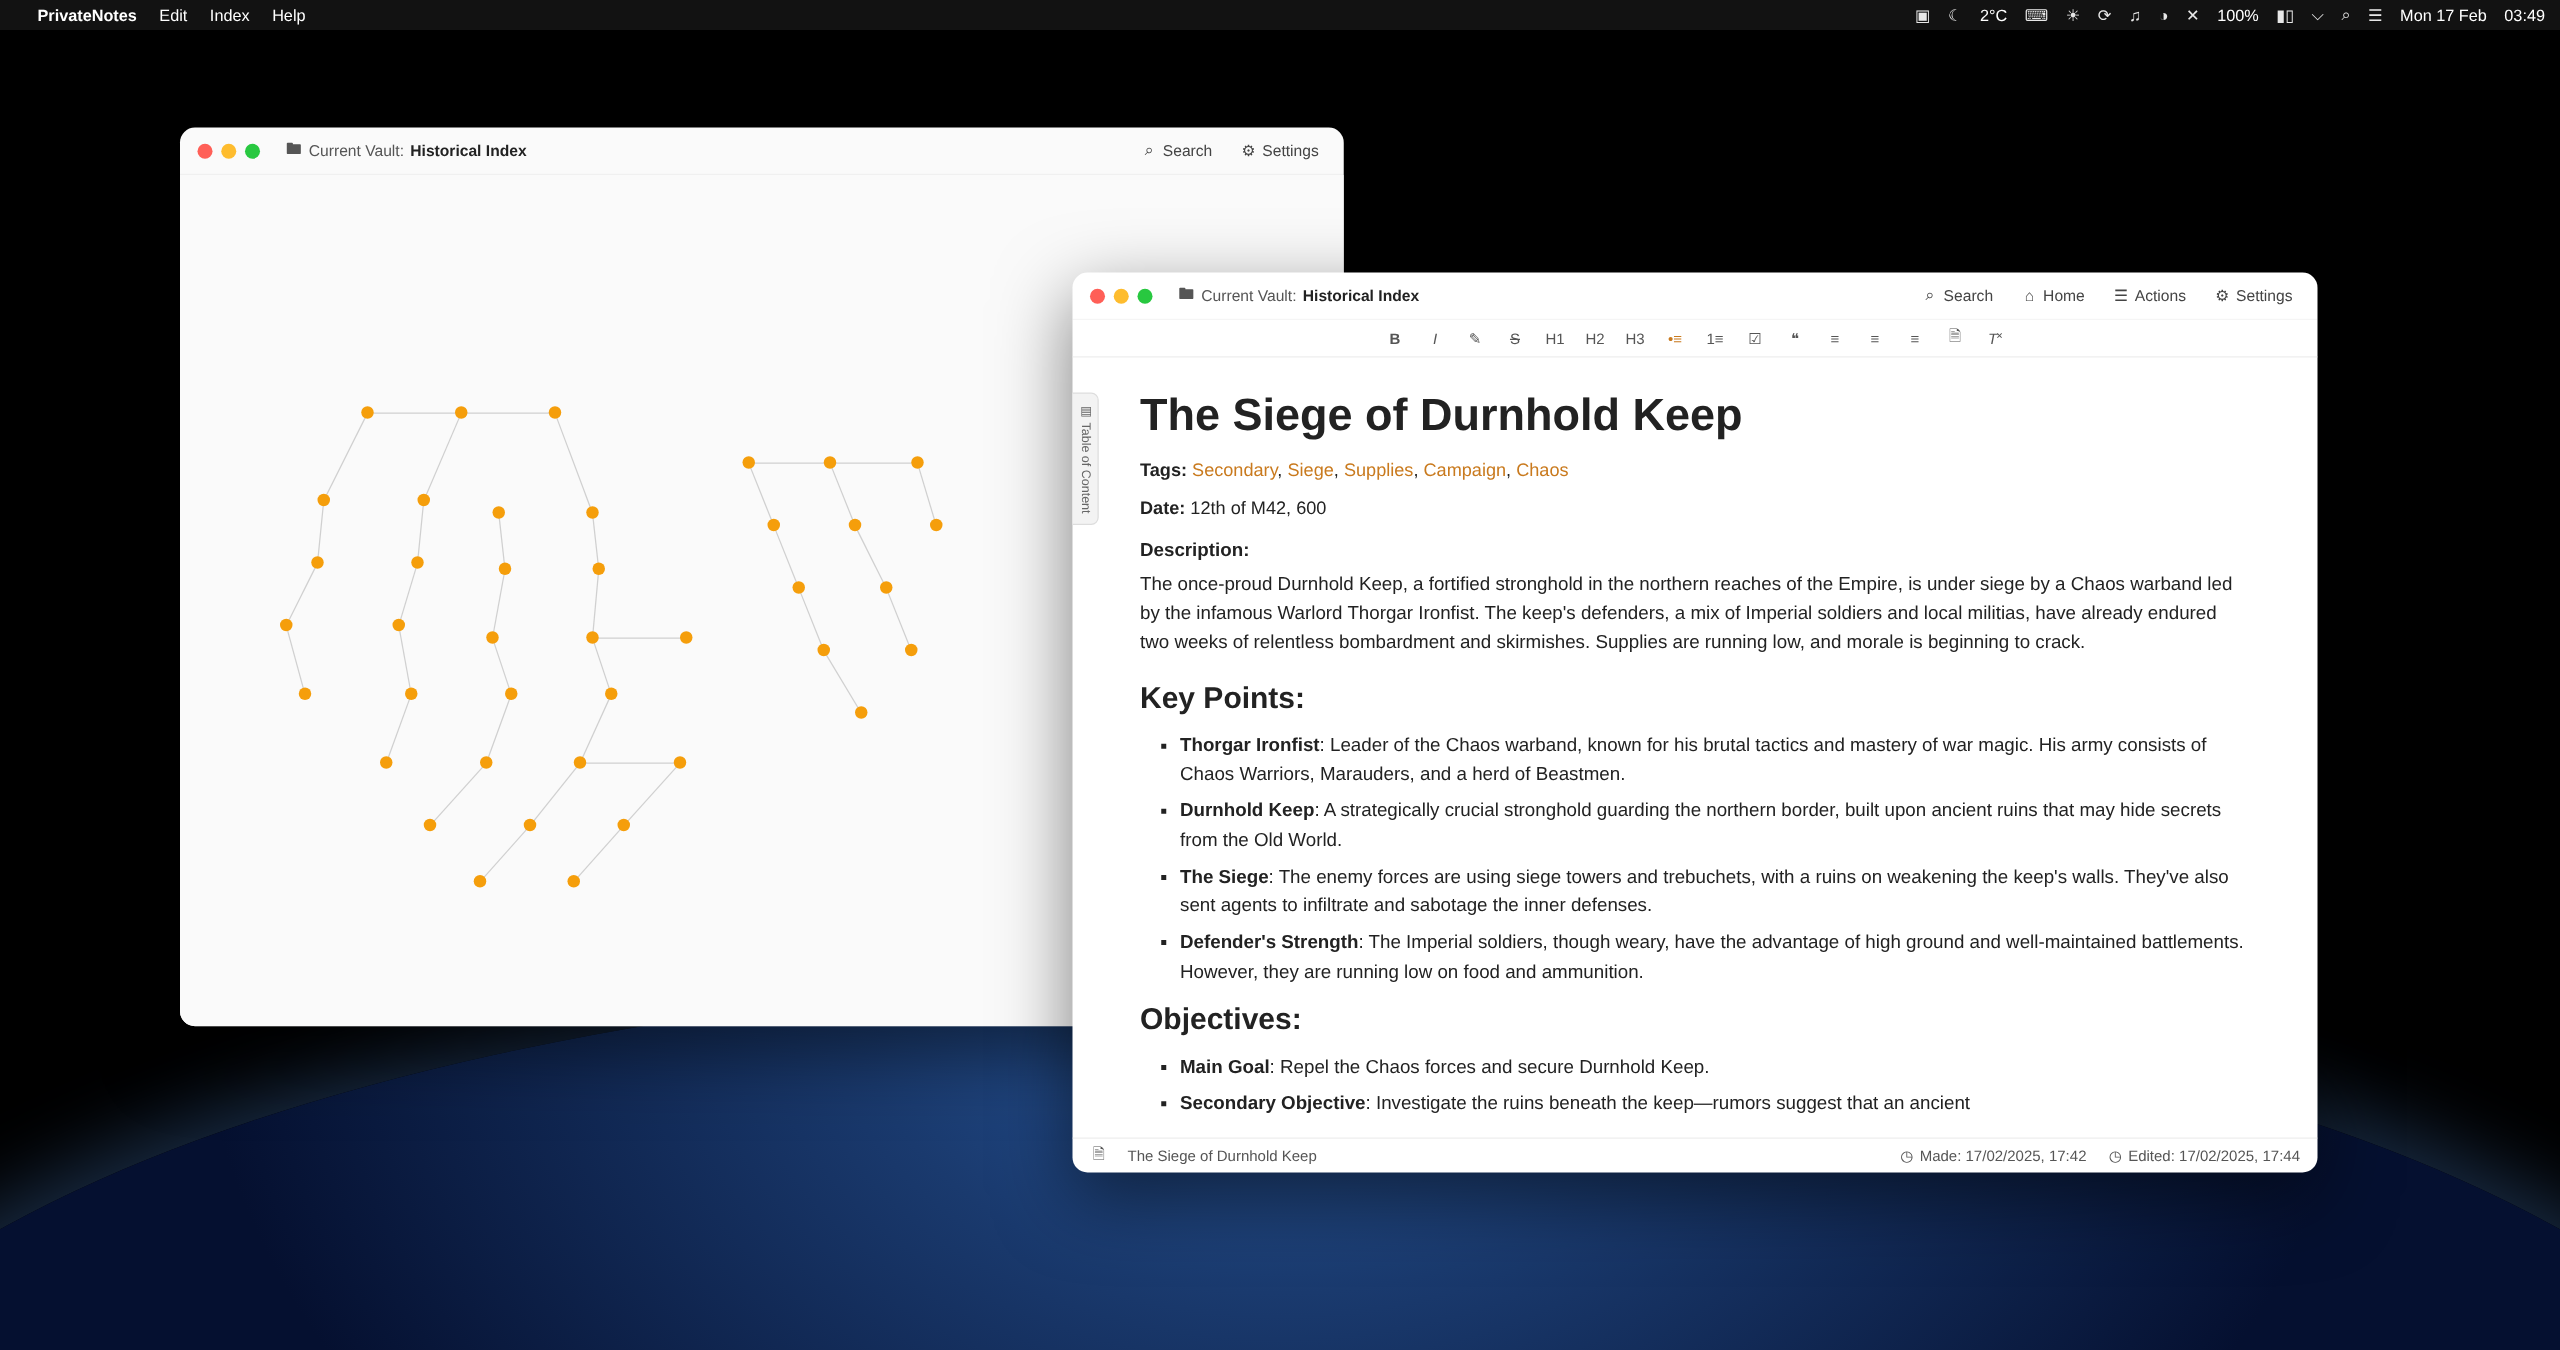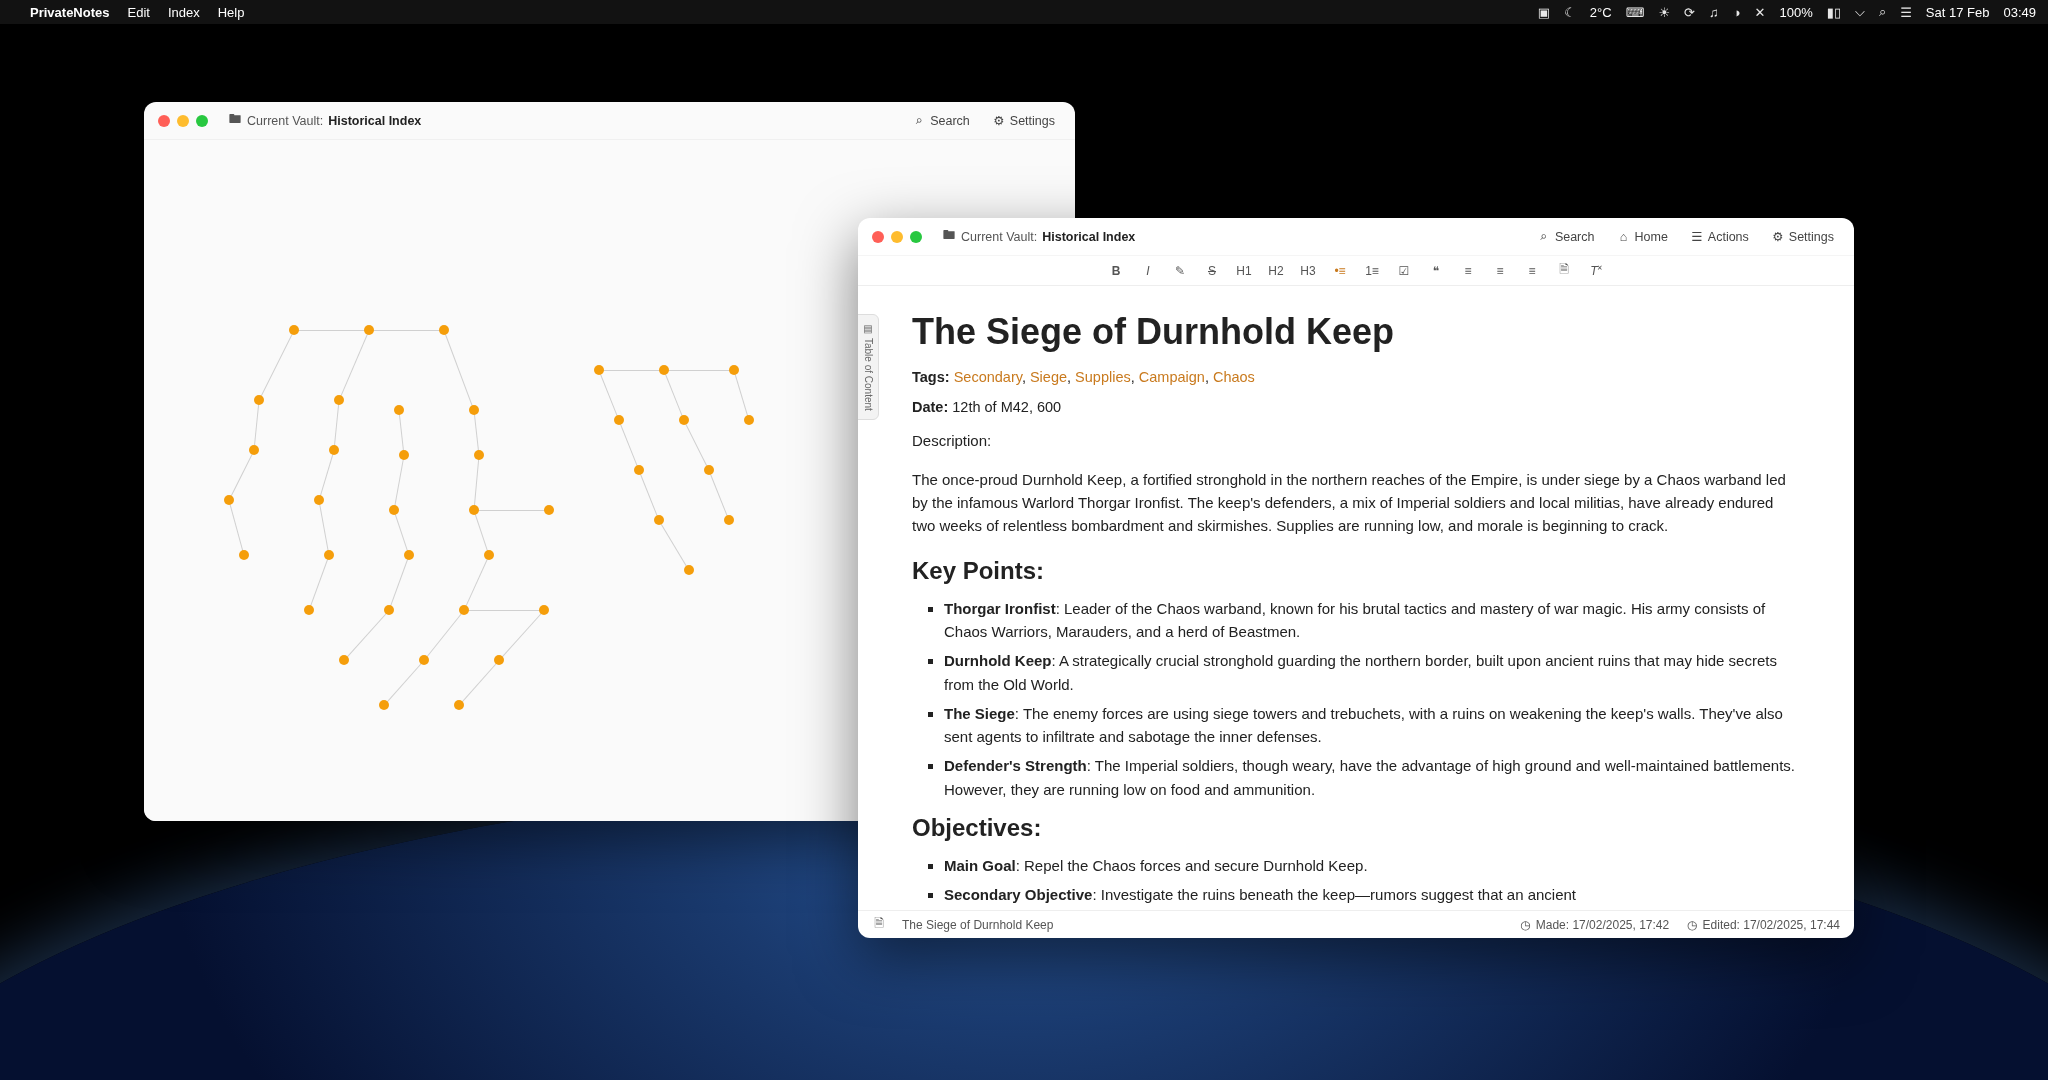--- a/index.html
+++ b/index.html
@@ -119,21 +119,21 @@
   height: calc(100% - 38px - 30px - 28px);
   color: #222;
   font-size: 15px;
   line-height: 1.55;
 }
 .content h1 { font-size: 36px; font-weight: 700; margin-bottom: 6px; }
 .content .tags-line { font-size: 14.5px; margin-bottom: 8px; }
 .content .tags-line strong { font-weight: 700; }
 .content .tags-line a { color: #c97a1e; text-decoration: none; }
 .content .date-line { font-size: 14.5px; margin-bottom: 10px; }
-.content .desc-label { font-weight: 400; margin-bottom: 16px; }
+.content .desc-label { font-weight: 700; margin-bottom: 4px; }
 .content p.desc { font-size: 15px; margin-bottom: 14px; }
 .content h2 { font-size: 24px; font-weight: 700; margin: 8px 0 8px 0; }
 .content ul { list-style: square; padding-left: 32px; }
 .content ul li { margin-bottom: 6px; font-size: 15px; }
 .content ul li strong { font-weight: 700; }
 
 .statusbar {
   position: absolute;
   bottom: 0; left: 0; right: 0;
   height: 28px;
@@ -191,21 +191,21 @@
     <span class="icon">☀</span>
     <span class="icon">⟳</span>
     <span class="icon">♫</span>
     <span class="icon">◑</span>
     <span class="icon">✕</span>
     <span>100%</span>
     <span class="icon">▮▯</span>
     <span class="icon">⌵</span>
     <span class="icon">⌕</span>
     <span class="icon">☰</span>
-    <span>Sat 17 Feb</span>
+    <span>Mon 17 Feb</span>
     <span>03:49</span>
   </div>
 </div>
 
 <div class="window window-a">
   <div class="win-header">
     <div class="traffic">
       <span class="tl-red"></span>
       <span class="tl-yellow"></span>
       <span class="tl-green"></span>

